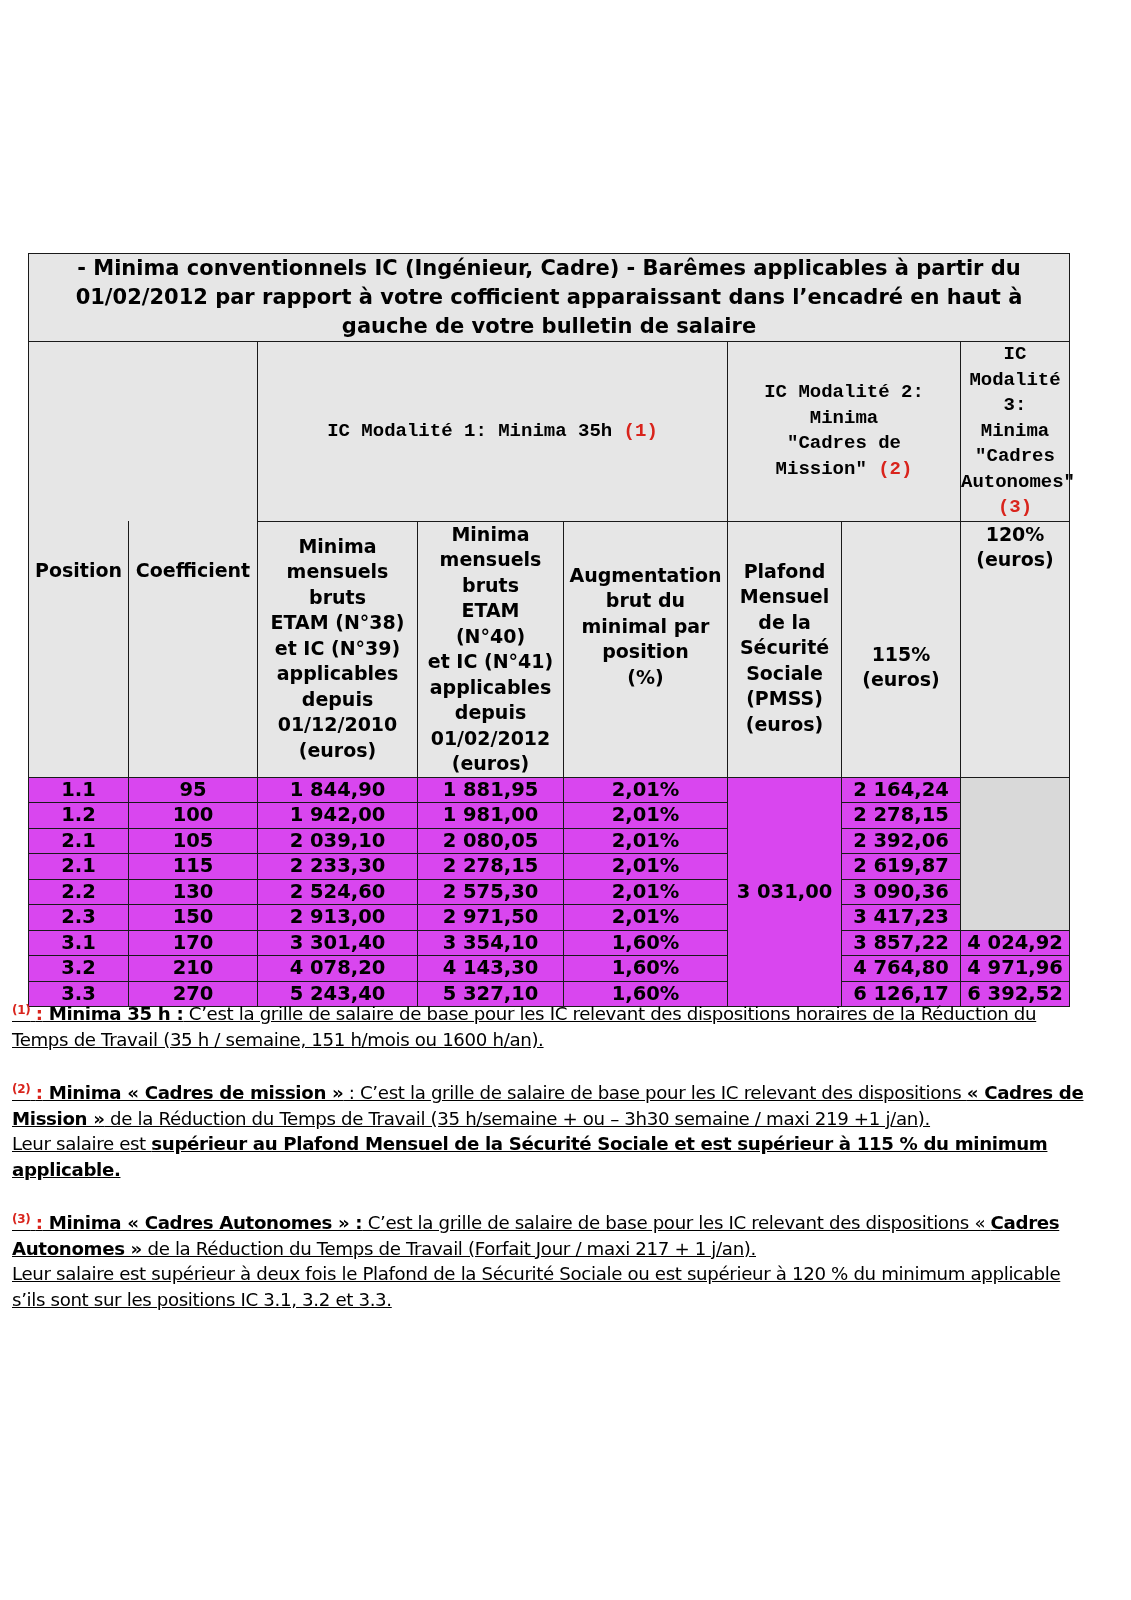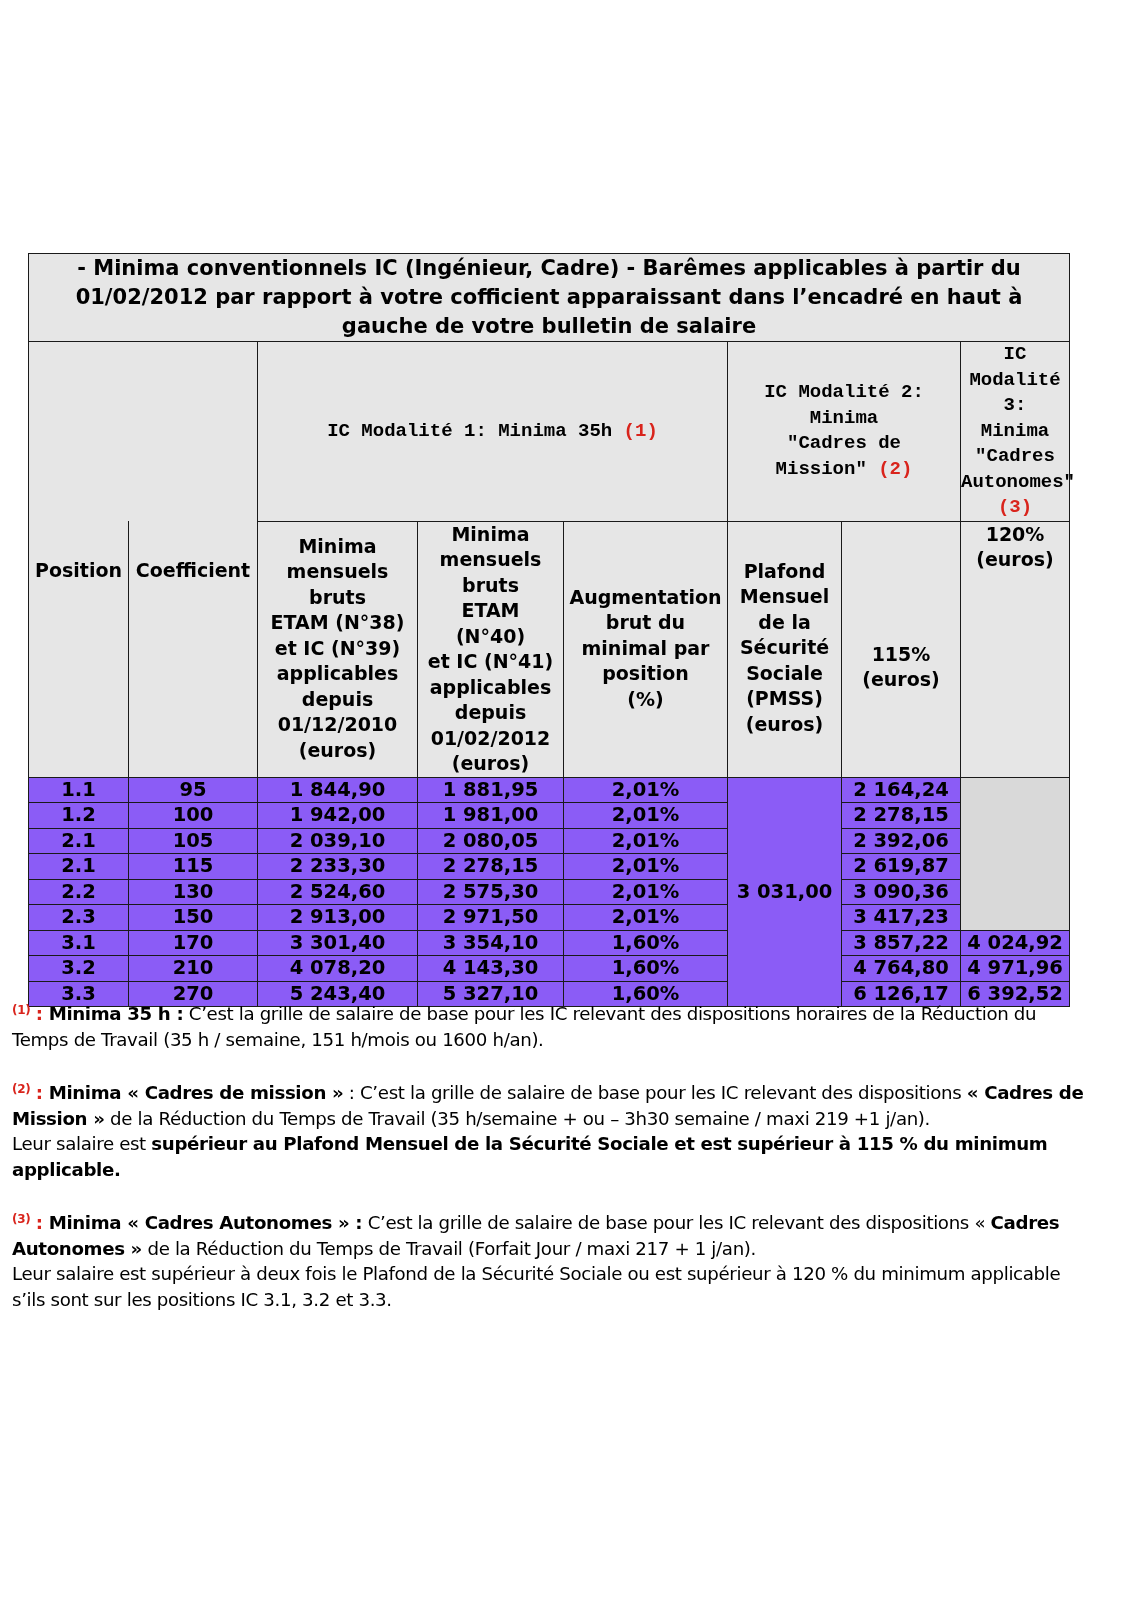--- a/index.html
+++ b/index.html
@@ -8,30 +8,30 @@
   .page { position:absolute; left:0; top:0; width:1131px; height:1352px; }
 
   table.grid { position:absolute; left:28px; top:253px; border-collapse:collapse;
                table-layout:fixed; width:1041px; }
   table.grid td { border:1.5px solid #1a1a1a; padding:0; text-align:center;
                   vertical-align:middle; font-weight:bold; }
   .hdr { background:#e6e6e6; }
   .title-cell { font-size:21px; line-height:29px; padding:2px 8px 0 8px; height:84px; }
   .grp { font-size:19px; line-height:25.5px;font-family:Liberation Mono, monospace; }
   .sub { font-size:19px; line-height:25.5px; }
-  .data td { font-size:19.5px; line-height:24.5px; height:24.5px; background:#8b5cf6; }
+  .data td { font-size:19.5px; line-height:24.5px; height:24.5px; background:#d946ef; }
   .red { color:#d9241c; }
   .grey-fill { background:#d9d9d9 !important; }
   td.no-top { border-top:none !important; }
   td.no-bot { border-bottom:none !important; }
   td.thin-left { border-left:1px solid #1a1a1a !important; }
 
   .notes { position:absolute; left:12px; top:998px; width:1080px;
            font-family:"DejaVu Sans", "Liberation Sans", sans-serif;
-           font-size:18.2px; line-height:25.5px; letter-spacing:-0.35px; }
+           font-size:18.2px; line-height:25.5px; letter-spacing:-0.35px;text-decoration:underline; }
   .note { margin:0 0 25px 0; }
   .note b { font-weight:bold; }
   .note sup { color:#d9241c; font-weight:bold; font-size:12px; vertical-align:6px; }
   .note .rc { color:#d9241c; font-weight:bold; }
 </style>
 </head>
 <body>
 
 <div class="page">
 
@@ -96,21 +96,21 @@
             <div>mensuels</div>
             <div>bruts</div>
       <div>ETAM</div>
             <div>(N°40)</div>
             <div>et IC (N°41)</div>
       <div>applicables</div>
             <div>depuis</div>
             <div>01/02/2012</div>
       <div>(euros)</div>
     </td>
-    <td class="hdr sub" style="vertical-align:top;padding-top:63px;">
+    <td class="hdr sub" style="vertical-align:top;padding-top:41px;">
       <div>Augmentation</div>
             <div>brut du</div>
             <div>minimal par</div>
       <div>position</div>
             <div>(%)</div>
     </td>
     <td class="hdr sub" style="vertical-align:top;padding-top:37px;">
       <div>Plafond</div>
             <div>Mensuel</div>
             <div>de la</div>

